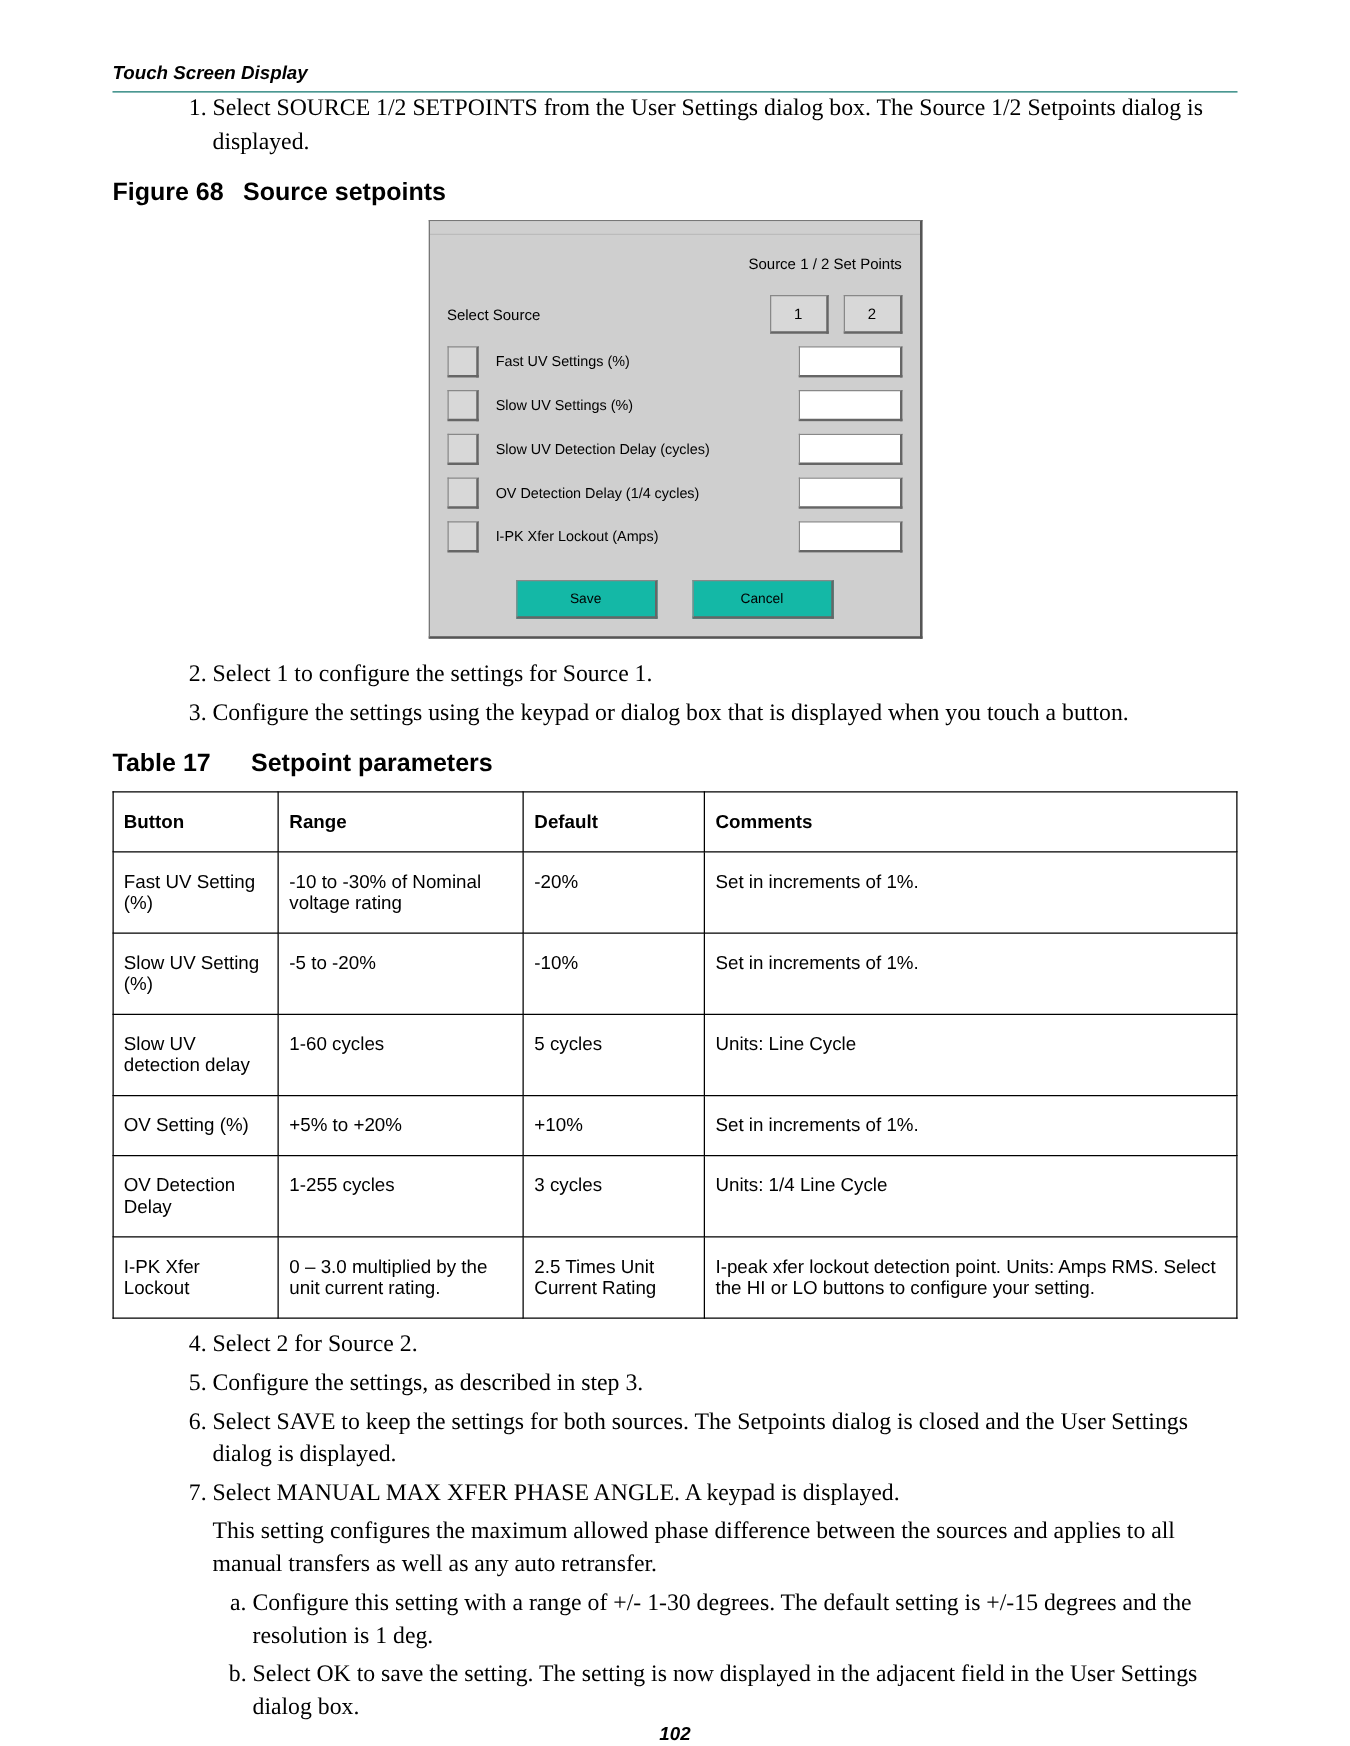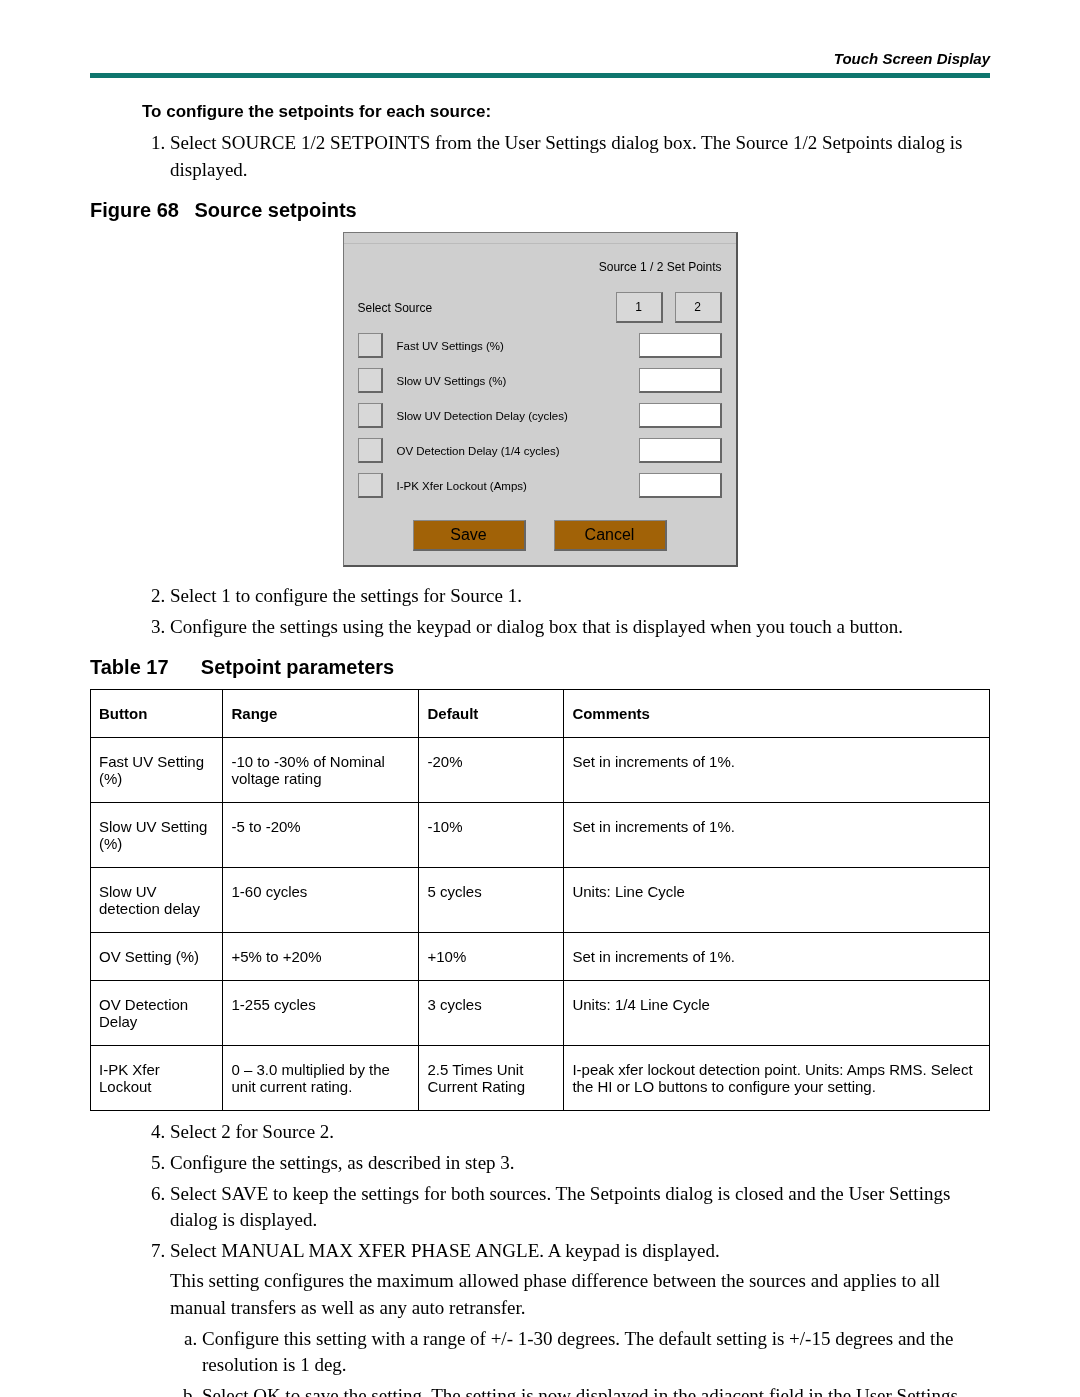--- a/index.html
+++ b/index.html
@@ -10,27 +10,27 @@
     color: #000;
   }
   .page {
     box-sizing: border-box;
     width: 1080px;
     min-height: 1397px;
     padding: 50px 90px 40px 90px;
     position: relative;
   }
   .top-header {
-    text-align: right;
+    text-align: left;
     font-family: Arial, Helvetica, sans-serif;
     font-weight: bold;
     font-style: italic;
     font-size: 15px;
     padding-bottom: 6px;
-    border-bottom: 5px solid #0f766e;
+    border-bottom: 1px solid #0f766e;
   }
   .section-heading {
     font-family: Arial, Helvetica, sans-serif;
     font-weight: bold;
     font-size: 17px;
     margin: 24px 0 8px 52px;
   }
   .figure-caption, .table-caption {
     font-family: Arial, Helvetica, sans-serif;
     font-weight: bold;
@@ -138,28 +138,28 @@
   }
   .dialog-buttons {
     display: flex;
     justify-content: center;
     gap: 28px;
     margin-top: 22px;
   }
   .dlg-btn {
     width: 110px;
     height: 28px;
-    background: #a16207;
+    background: #14b8a6;
     border: 1px solid #888;
     border-right: 2px solid #666;
     border-bottom: 2px solid #666;
     display: flex;
     align-items: center;
     justify-content: center;
-    font-size: 16px;
+    font-size: 11px;
   }
 
   
   table.params {
     border-collapse: collapse;
     width: 100%;
     font-family: Arial, Helvetica, sans-serif;
     font-size: 15px;
     margin: 0 0 8px 0;
   }
@@ -185,21 +185,20 @@
     font-size: 15px;
   }
 </style>
 </head>
 <body>
 
 <div class="page">
 
   <div class="top-header">Touch Screen Display</div>
 
-  <div class="section-heading">To configure the setpoints for each source:</div>
 
   <ol class="main-list">
     <li>Select SOURCE 1/2 SETPOINTS from the User Settings dialog box. The Source 1/2 Setpoints dialog is displayed.</li>
   </ol>
 
   <div class="figure-caption">
     <span class="no">Figure 68</span>
     <span>Source setpoints</span>
   </div>
 

